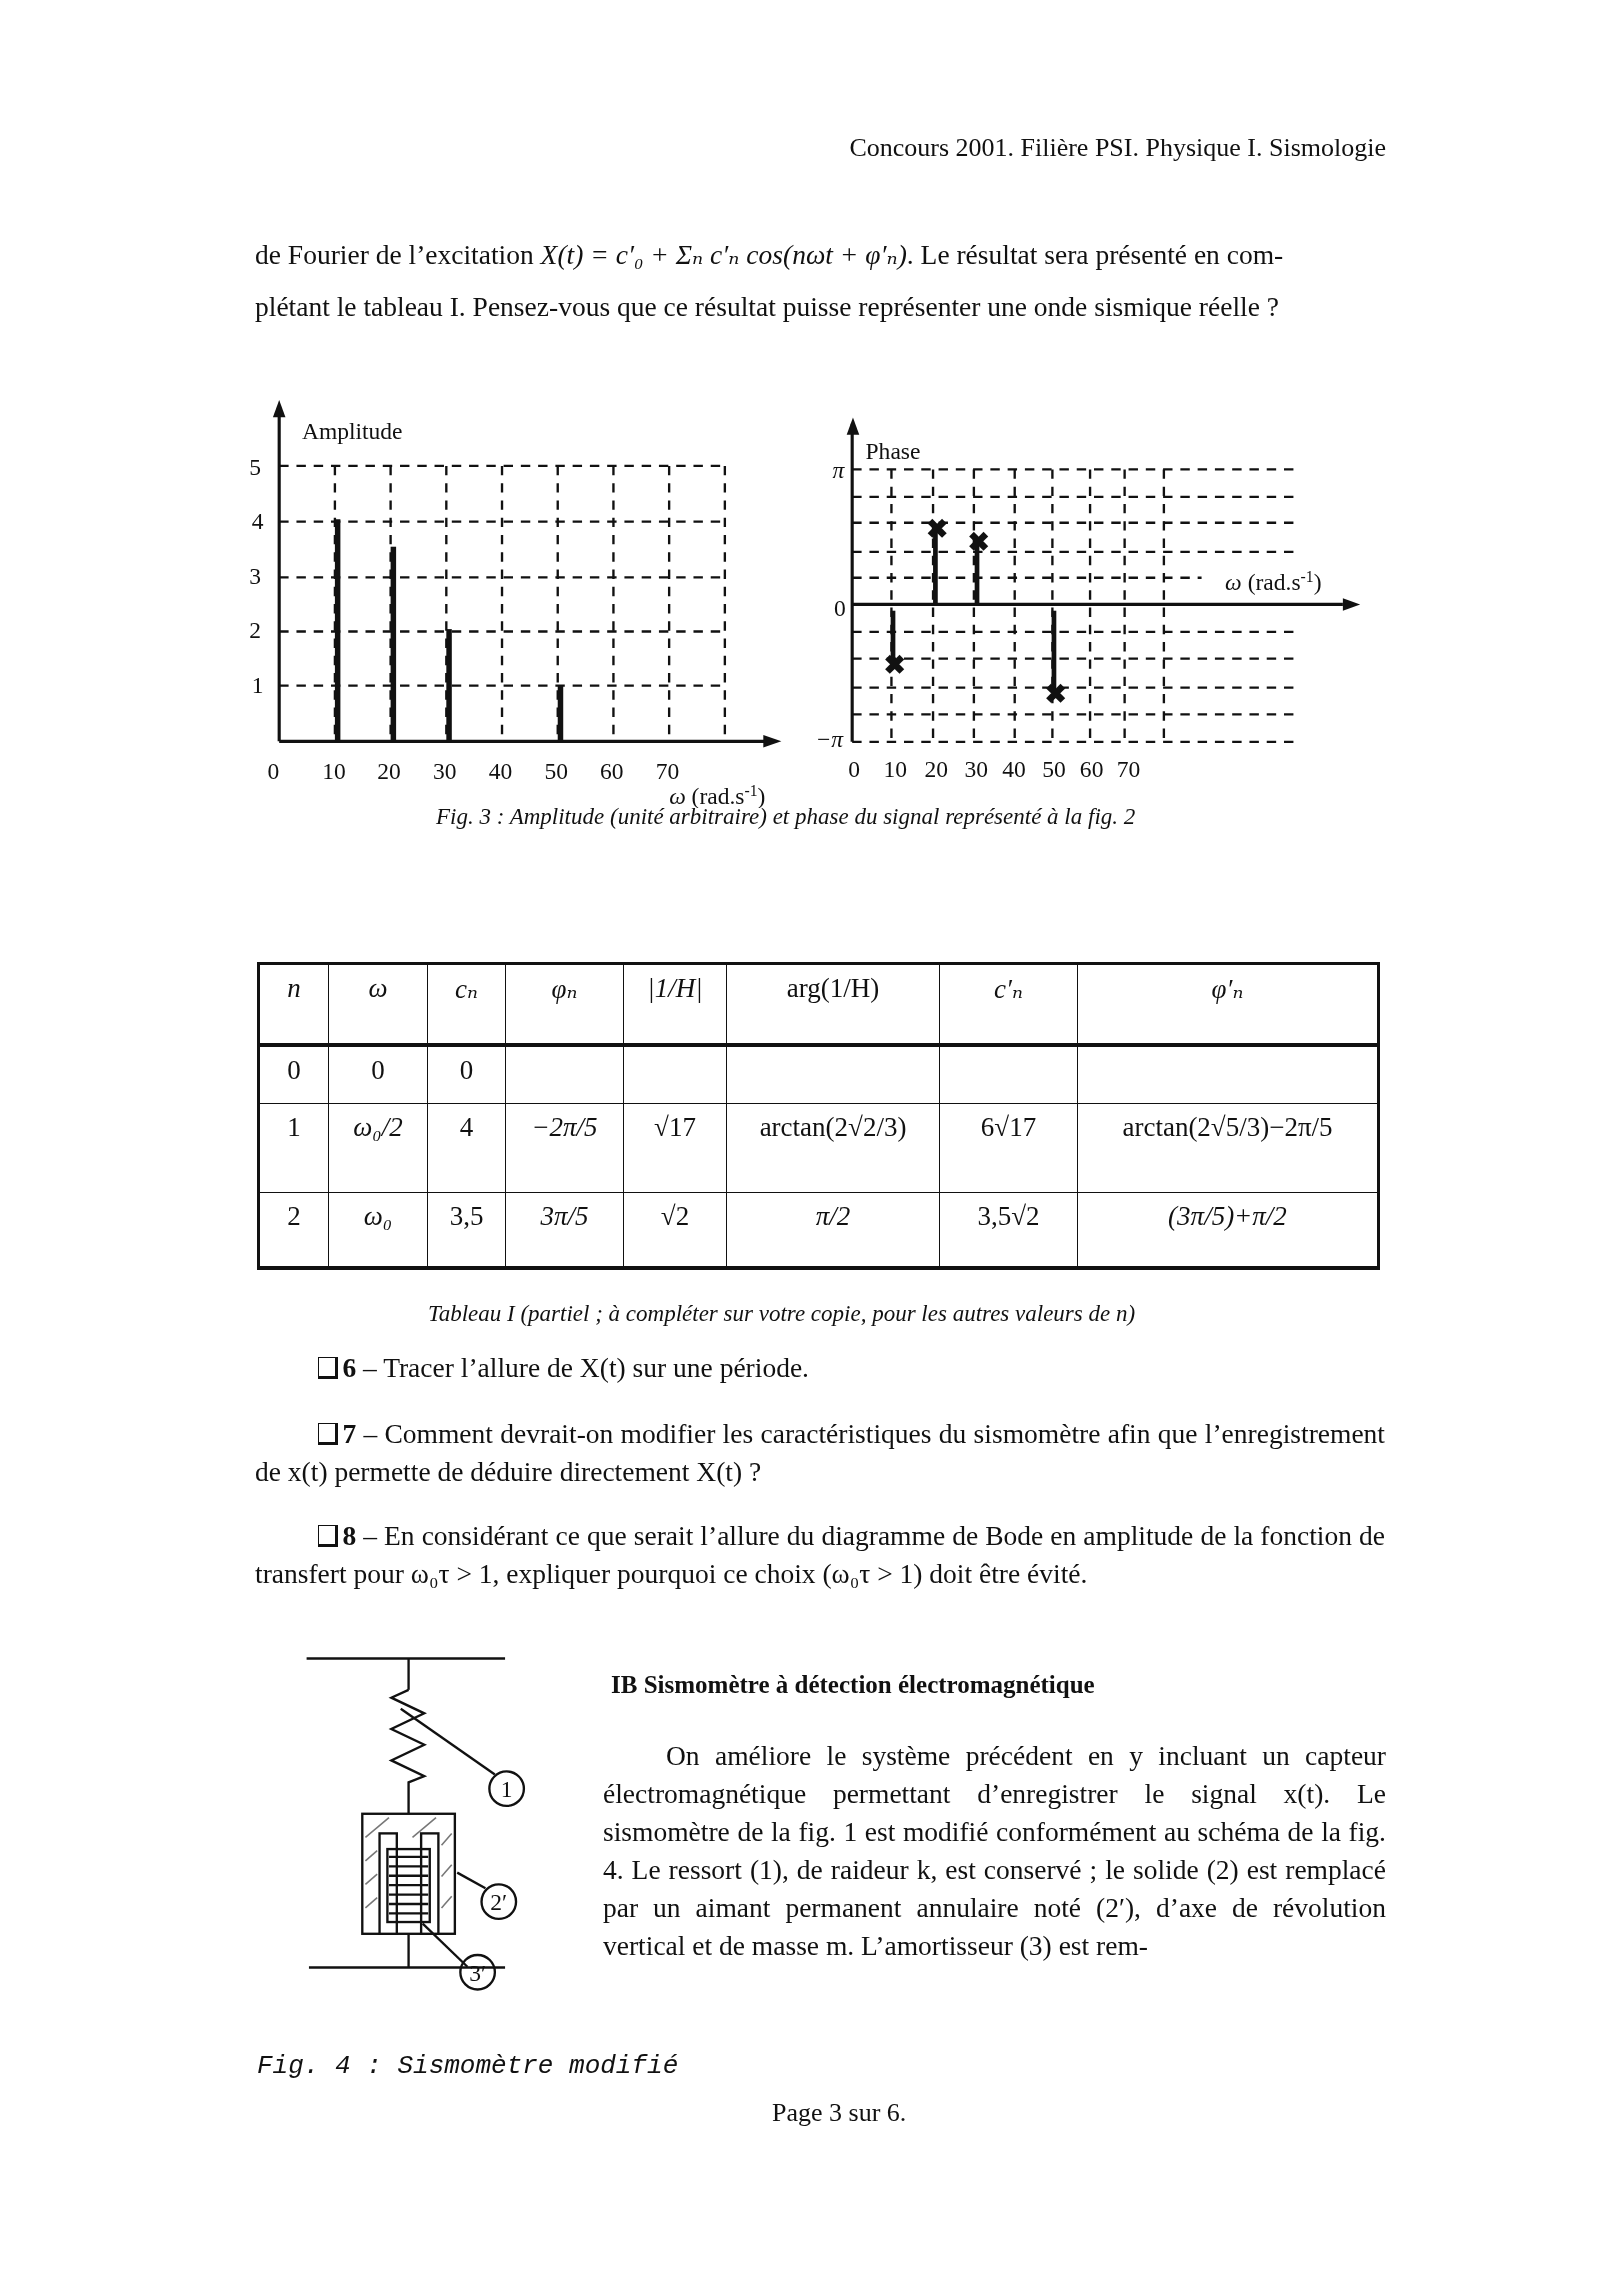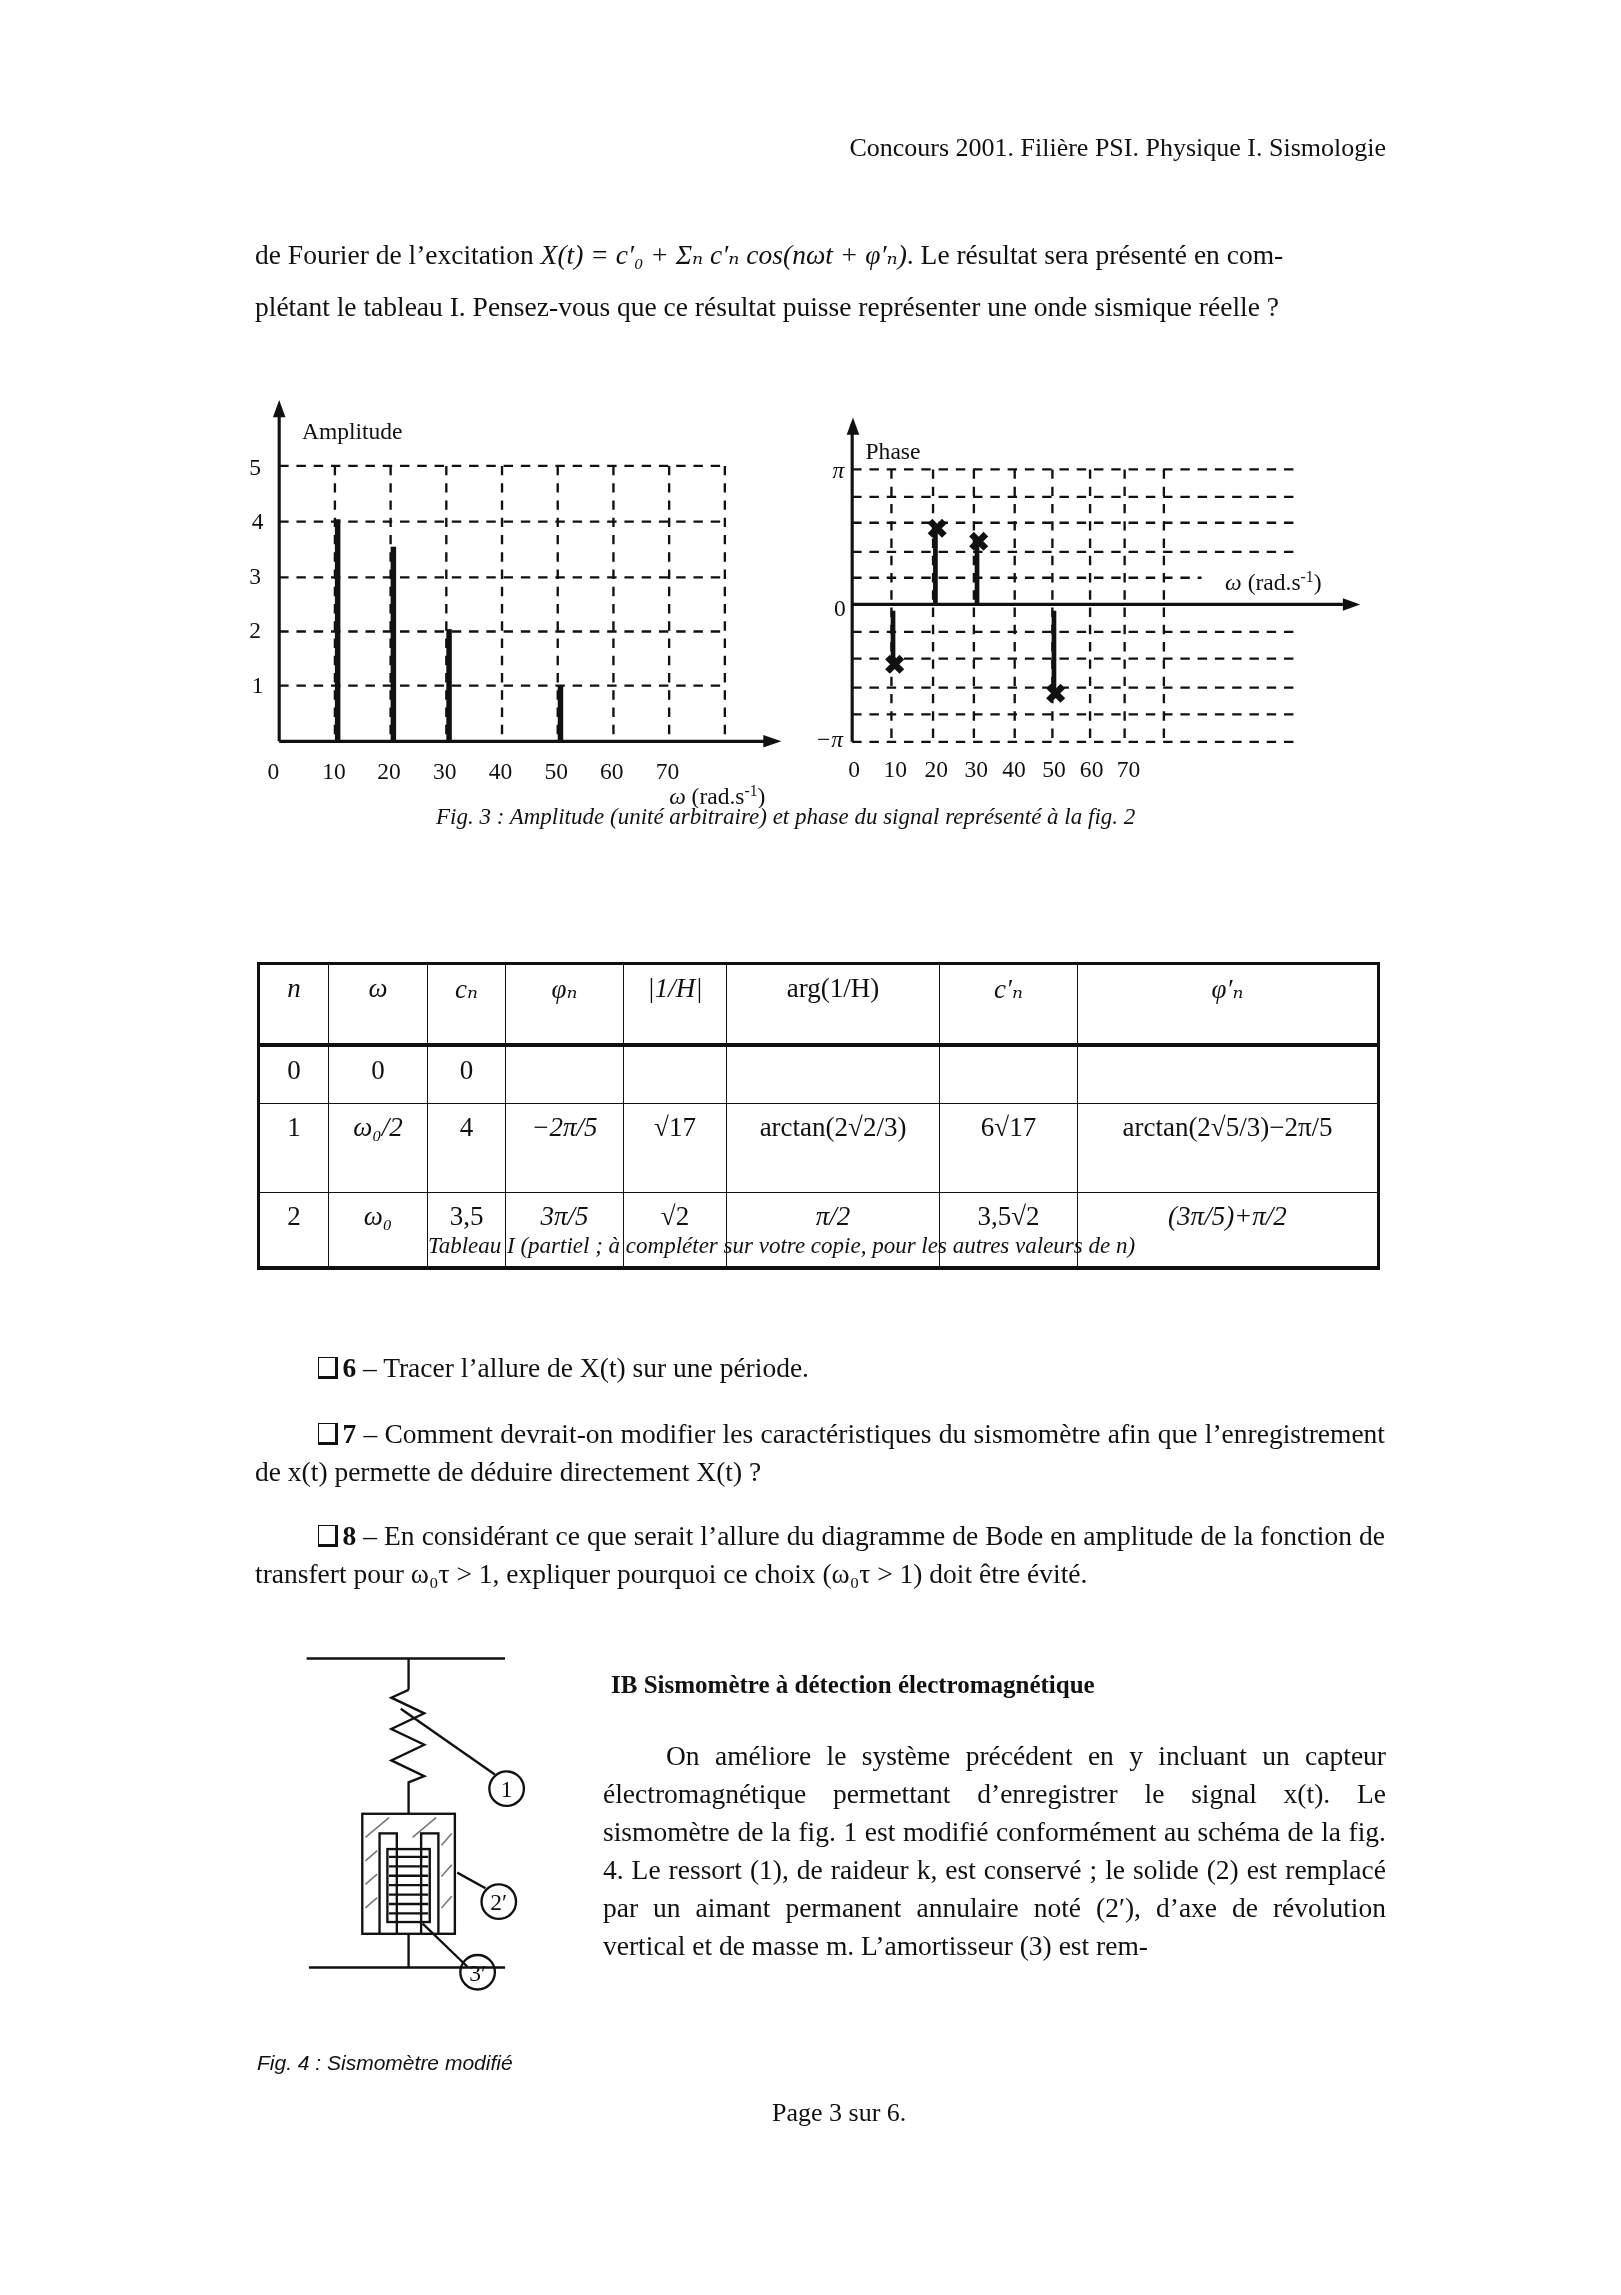--- a/index.html
+++ b/index.html
@@ -176,21 +176,21 @@
     <td>3,5</td>
         <td class="m">3π/5</td>
     <td>√2</td>
         <td class="m">π/2</td>
     <td>3,5√2</td>
         <td class="m">(3π/5)+π/2</td>
   </tr>
 </tbody>
   </table>
 
-<div class="abs cap" style="left:428px;top:1233px">Tableau I (partiel ; à compléter sur votre copie, pour les autres valeurs de n)</div>
+<div class="abs cap" style="left:428px;top:1301px">Tableau I (partiel ; à compléter sur votre copie, pour les autres valeurs de n)</div>
 
 <div class="abs p ind" style="top:1349px">
   <span class="box"></span><b>6</b>
   <span>– Tracer l’allure de X(t) sur une période.</span>
 </div>
 <div class="abs p ind" style="top:1415px">
   <span class="box"></span><b>7</b>
   <span>– Comment devrait-on modifier les caractéristiques du sismomètre afin que l’enregistrement de x(t) permette de déduire directement X(t) ?</span>
 </div>
 <div class="abs p ind" style="top:1517px">
@@ -234,21 +234,21 @@
     <line x1="195" y1="313" x2="245" y2="313"></line>
       <line x1="195" y1="325" x2="245" y2="325"></line>
     <line x1="195" y1="337" x2="245" y2="337"></line>
   </g>
   <g font-size="30" fill="#111" font-family="DejaVu Sans, sans-serif" text-anchor="middle">
     <text x="345" y="189">1</text>
     <text x="335" y="333">2′</text>
     <text x="308" y="423">3′</text>
   </g>
 </svg>
-<div class="abs cap" style="left:257px;top:2051px;font-family:Liberation Sans, sans-serif;font-size:21px">Fig. 4 : Sismomètre modifié</div>
+<div class="abs cap" style="left:257px;top:2051px;font-family:Liberation Mono, monospace;font-size:26px">Fig. 4 : Sismomètre modifié</div>
 
 <div class="abs" style="left:603px;top:1663px;width:785px">
   <h2>IB Sismomètre à détection électromagnétique</h2>
 </div>
 <div class="abs p ind" style="left:603px;width:783px;top:1737px;line-height:38px">On améliore le système précédent en y incluant un capteur électromagnétique permettant d’enregistrer le signal x(t). Le sismomètre de la fig. 1 est modifié conformément au schéma de la fig. 4. Le ressort (1), de raideur k, est conservé ; le solide (2) est remplacé par un aimant permanent annulaire noté (2′), d’axe de révolution vertical et de masse m. L’amortisseur (3) est rem-</div>
 
 <div class="abs" style="left:772px;top:2098px;font-size:26px">Page 3 sur 6.</div>
 
 
 </body></html>

